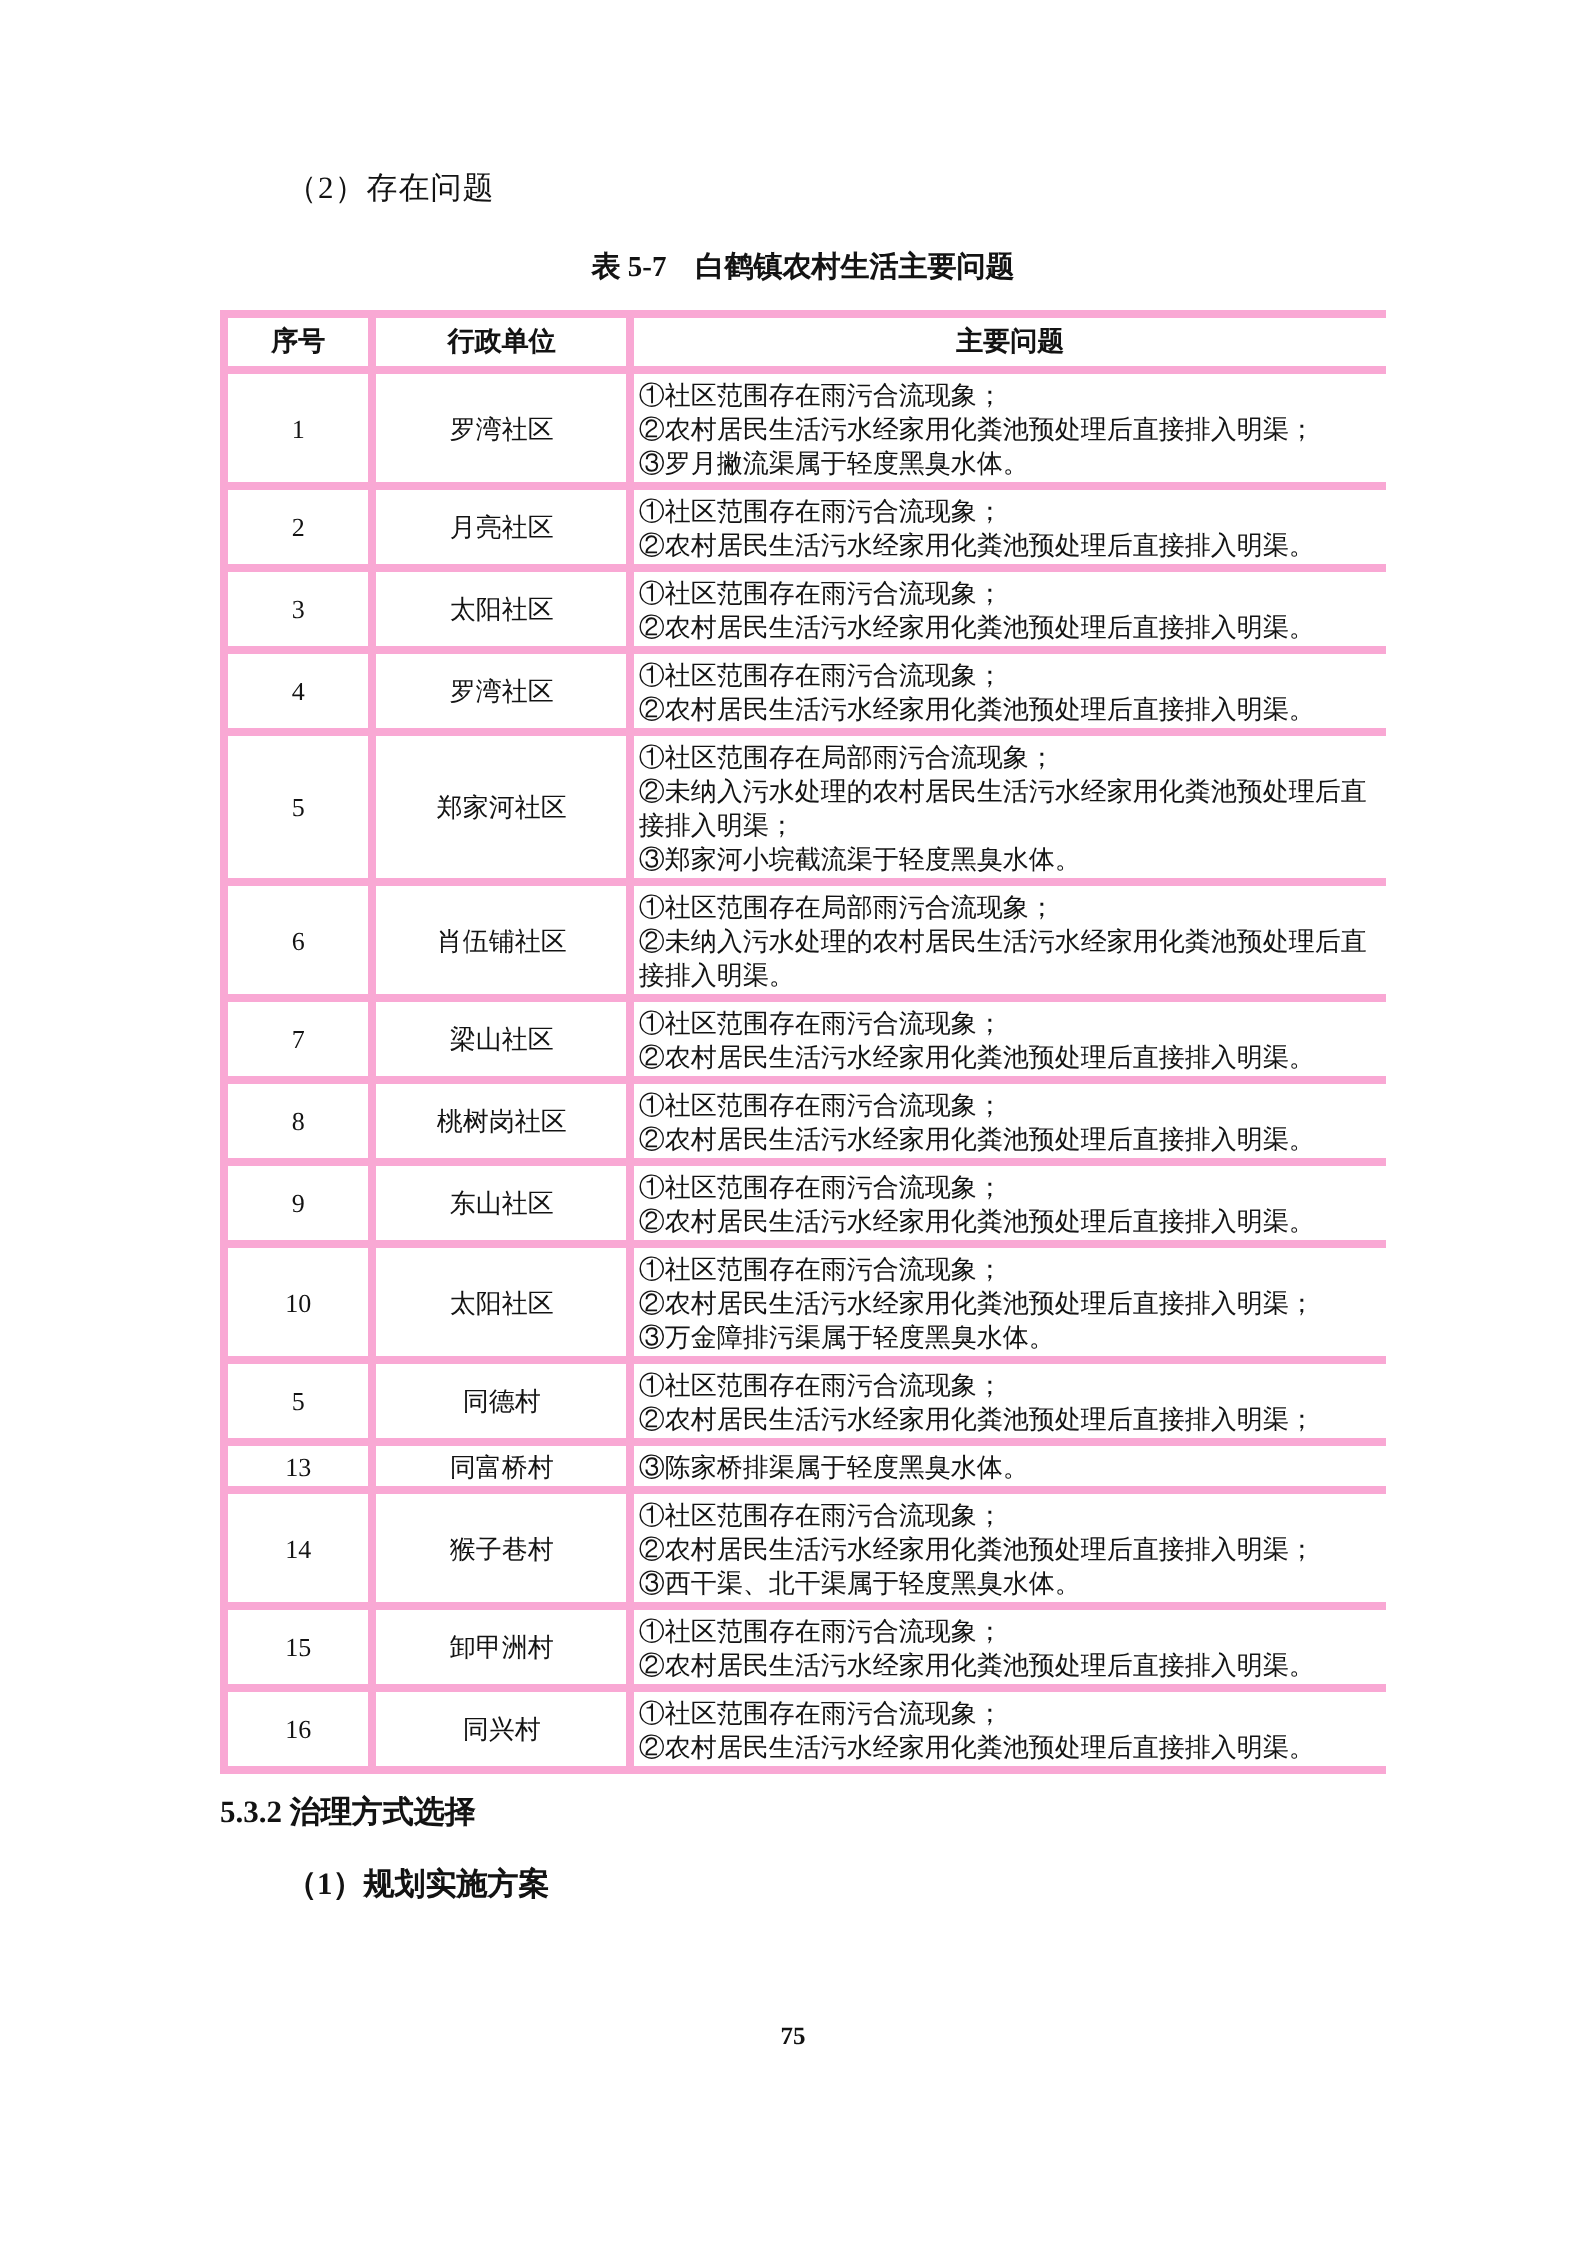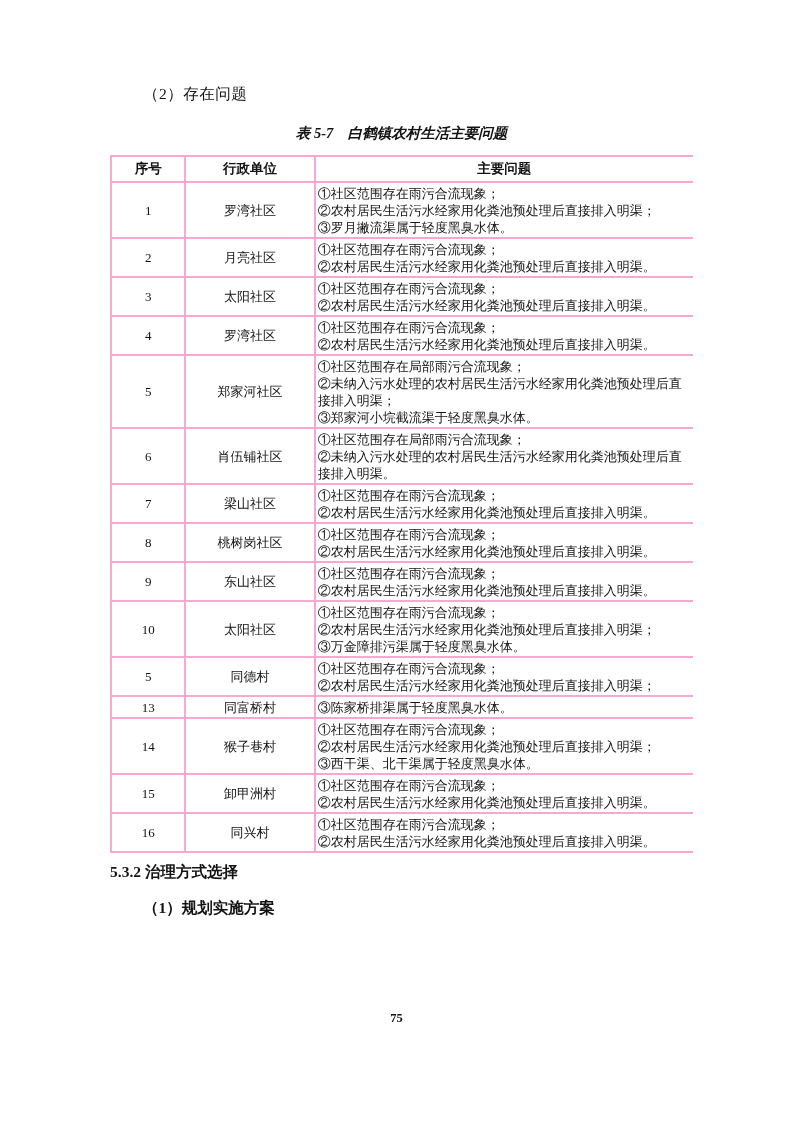--- a/index.html
+++ b/index.html
@@ -18,31 +18,30 @@
   .section-heading {
     font-size: 15.5px;
     text-indent: 33px;
     letter-spacing: 0.5px;
   }
   .table-title {
     margin-top: 19px;
     text-align: center;
     font-weight: bold;
     font-size: 14.5px;
-    font-style: italic;
   }
   table.problems {
     width: 100%;
     border-collapse: collapse;
     margin-top: 12px;
     border-top: 2.5px solid #000;
   }
   table.problems th,
   table.problems td {
-    border: 2px solid #f9a8d4;
+    border: 4px solid #f9a8d4;
     border-right: 1px solid #1c1c1c;
   }
   
   table.problems th:last-child,
   table.problems td:last-child { border-right: none; }
   table.problems th {
     font-size: 13.5px;
     font-weight: bold;
     padding: 3px 2px;
     text-align: center;

